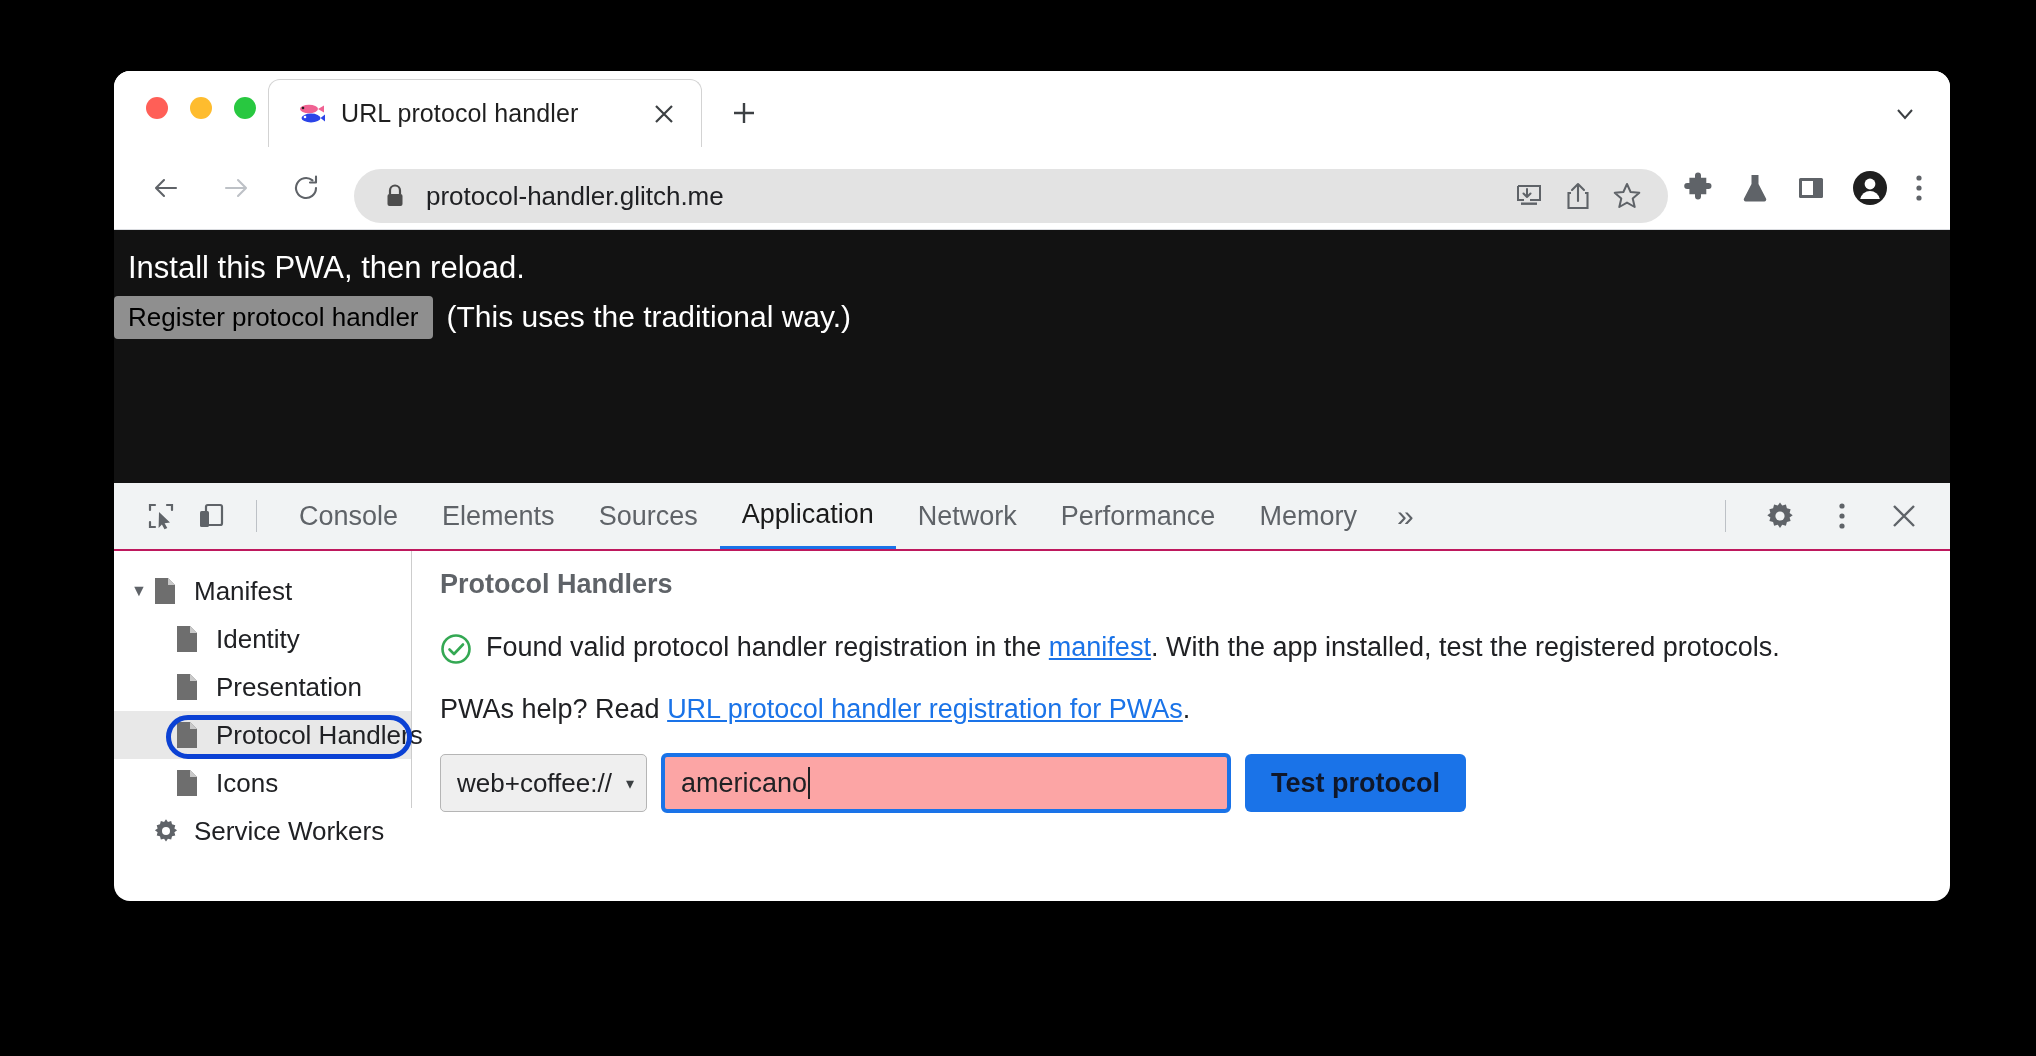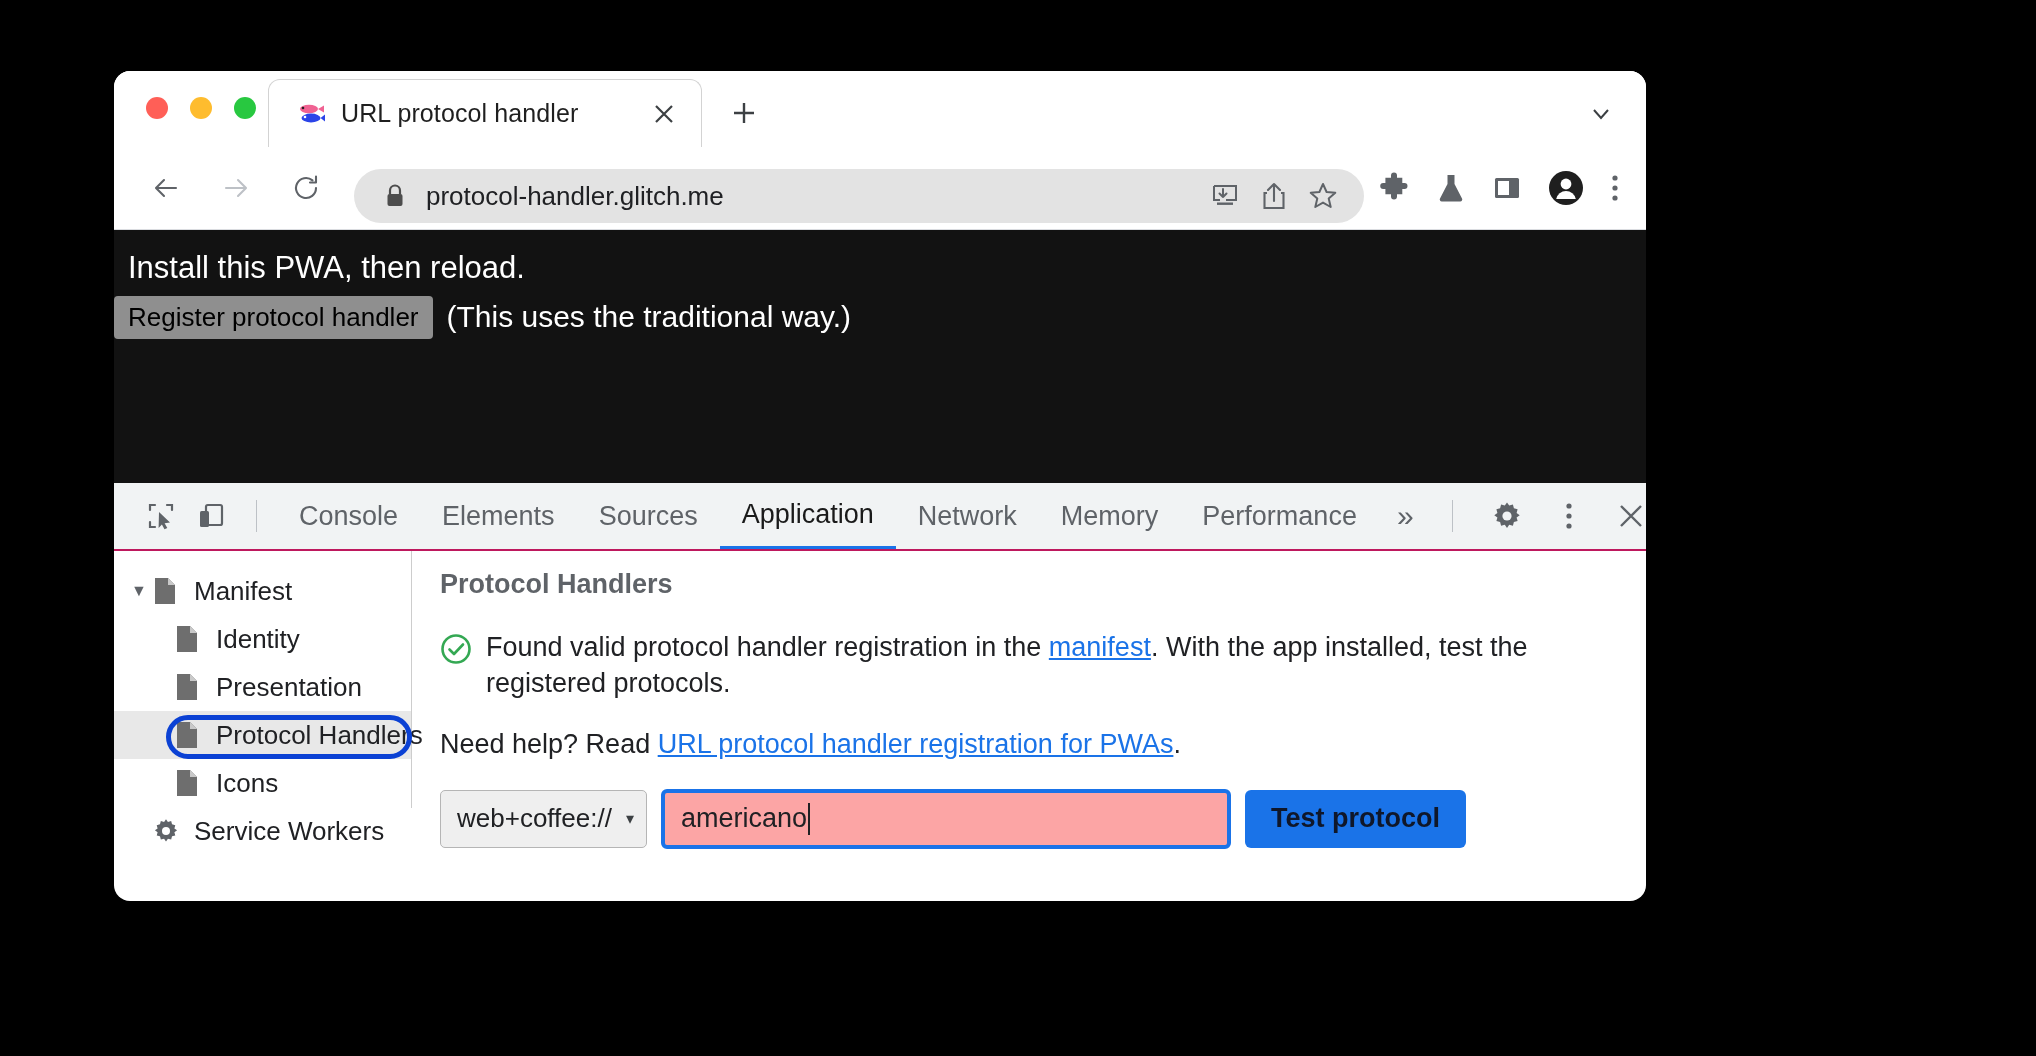--- a/index.html
+++ b/index.html
@@ -4,21 +4,21 @@
 <style>
   html,body{margin:0;padding:0;}
   body{
     width:2036px;height:1056px;background:#000;overflow:hidden;
     font-family:"Liberation Sans",sans-serif;
   }
   .shadow-stage{position:absolute;inset:0;background:#000;}
 
   
   .browser{
-    position:absolute;left:114px;top:71px;width:1532px;height:830px;
+    position:absolute;left:114px;top:71px;width:1836px;height:830px;
     background:#fff;border-radius:16px;overflow:hidden;
     box-shadow:0 0 42px 10px rgba(0,0,0,0.9);
   }
 
   
   .tabstrip{
     position:relative;height:76px;background:#fff;
   }
   .traffic{
     position:absolute;left:32px;top:26px;display:flex;gap:22px;align-items:center;
@@ -338,22 +338,22 @@
             <rect x="4" y="10" width="9" height="16" rx="1.6" fill="currentColor"></rect>
           </svg>
         </div>
         <div class="dt-sep"></div>
 
         <div class="dt-tab">Console</div>
         <div class="dt-tab">Elements</div>
         <div class="dt-tab">Sources</div>
         <div class="dt-tab active">Application</div>
         <div class="dt-tab">Network</div>
+        <div class="dt-tab">Performance</div>
         <div class="dt-tab">Memory</div>
-        <div class="dt-tab">Performance</div>
         <div class="dt-more">»</div>
 
         <div class="dt-right">
           <div class="dt-sep"></div>
           <div class="dt-tool">
             <svg width="32" height="32" viewBox="0 0 32 32">
               <path d="M16 2.5 l2.2 3.1 3.7 -1 1 3.7 3.7 1 -1 3.7 3.1 2.2 -3.1 2.2 1 3.7 -3.7 1 -1 3.7 -3.7 -1 -2.2 3.1 -2.2 -3.1 -3.7 1 -1 -3.7 -3.7 -1 1 -3.7 -3.1 -2.2 3.1 -2.2 -1 -3.7 3.7 -1 1 -3.7 3.7 1 z" fill="currentColor"></path>
               <circle cx="16" cy="16" r="4.6" fill="#f1f3f4"></circle>
             </svg>
           </div>
@@ -446,21 +446,21 @@
             <span class="check">
               <svg width="32" height="32" viewBox="0 0 32 32">
                 <circle cx="16" cy="16" r="13.5" stroke="#34a853" stroke-width="2.6" fill="none"></circle>
                 <path d="M9.5 16.5 L14 21 L23 11.5" stroke="#34a853" stroke-width="2.6" fill="none" stroke-linecap="round" stroke-linejoin="round"></path>
               </svg>
             </span>
             <span>Found valid protocol handler registration in the </span><a class="link" href="#">manifest</a><span>. With the app installed, test the registered protocols.</span>
           </div>
 
           <div class="para">
-            <span>Need help? Read </span><a class="link" href="#">URL protocol handler registration for PWAs</a><span>.</span>
+            <span>PWAs help? Read </span><a class="link" href="#">URL protocol handler registration for PWAs</a><span>.</span>
           </div>
 
           <div class="form-row">
             <div class="scheme-select">
               <span>web+coffee://</span>
               <span class="caret">▾</span>
             </div>
             <div class="path-input">
               <span>americano</span>
                 <span class="caret-bar"></span>

